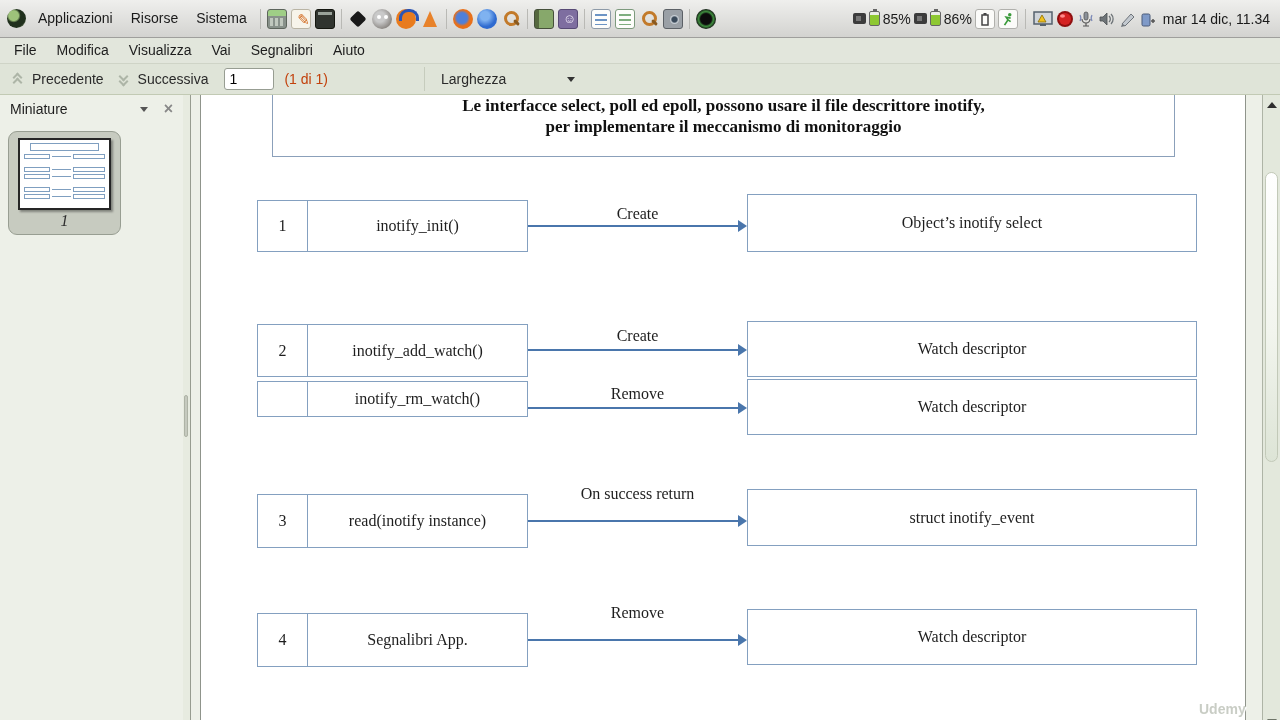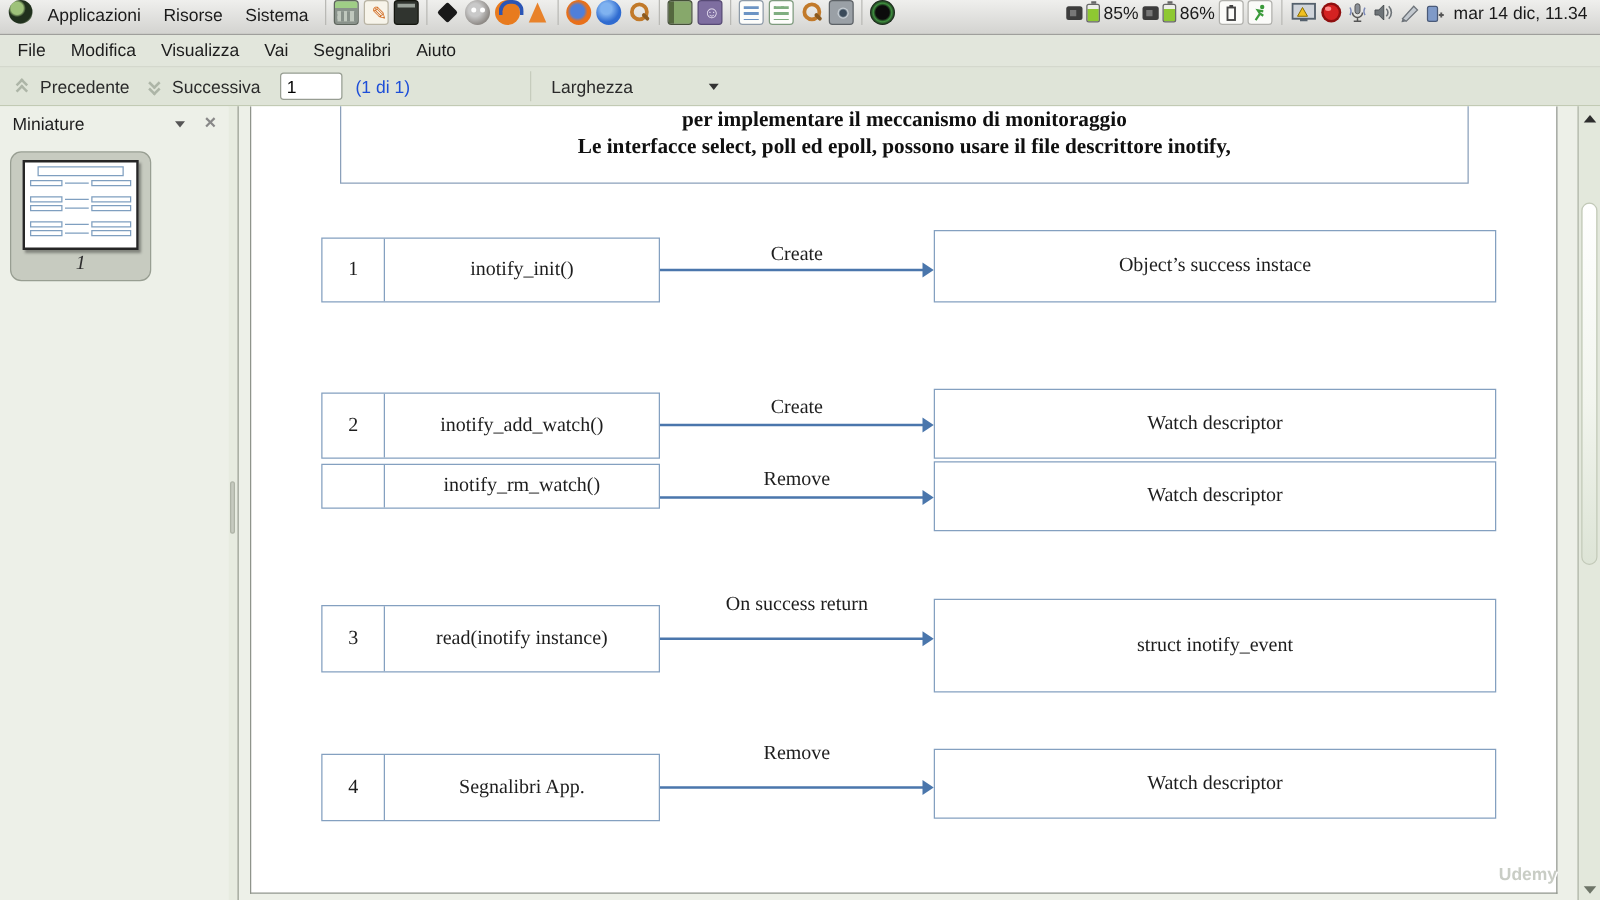--- a/index.html
+++ b/index.html
@@ -1,20 +1,20 @@
 <!DOCTYPE html>
 <html><head>
 <meta charset="utf-8">
 <style>
   * { margin:0; padding:0; box-sizing:border-box; }
   html,body { width:1280px; height:720px; overflow:hidden;
     font-family:"Liberation Sans", sans-serif; background:#edf0e8; }
 
   
-  .panel { height:28px; display:flex; align-items:flex-start; padding:0 4px;
+  .panel { height:38px; display:flex; align-items:center; padding:0 4px;
     background:linear-gradient(#efefed, #d3d3d0); border-bottom:1px solid #9f9f9c; }
   .panel-menu { font-size:14px; color:#1a1a1a; padding:0 9px; line-height:25px; }
   .logo { width:19px; height:19px; border-radius:50%; margin:0 3px;
     background:radial-gradient(circle at 35% 35%, #9ec27a 0 28%, #20301d 40% 70%, #4a5c42 75%); }
   .sep-v { width:1px; height:20px; background:#b9b9b5; margin:0 4px; }
   .ico { width:20px; height:20px; border-radius:3px; margin:0 2px; position:relative; flex:none; }
   .i-calc { background:linear-gradient(#9fce86 0 32%, #88918a 32%);
     border:1px solid #5d655c; }
   .i-calc::after { content:""; position:absolute; left:2px; right:2px; top:8px; bottom:2px;
     background:repeating-linear-gradient(90deg,#cfd6cc 0 3px,#88918a 3px 5px),
@@ -81,21 +81,21 @@
   .tbtn .lbl { font-size:14px; color:#2a2a2a; }
   .chev { position:relative; width:16px; height:16px; }
   .chev i { position:absolute; left:4px; width:7px; height:7px; border:2px solid #adb5a7;
     border-left:none; border-bottom:none; }
   .chev.up i    { transform:rotate(-45deg); }
   .chev.up i:nth-child(1){ top:3px; } .chev.up i:nth-child(2){ top:8px; }
   .chev.down i  { transform:rotate(135deg); }
   .chev.down i:nth-child(1){ top:2px; } .chev.down i:nth-child(2){ top:7px; }
   .page-input { width:50px; height:22px; border:1px solid #979d92; border-radius:3px;
     background:#fff; font-size:14px; padding:0 4px; margin-left:8px; font-family:"Liberation Sans",sans-serif; }
-  .page-count { font-size:14px; color:#1d4ed8; margin:0 10px; }
+  .page-count { font-size:14px; color:#c2410c; margin:0 10px; }
   .tool-sep { width:1px; height:24px; background:#c6ccbd; margin:0 8px; }
   .zoom-box { display:flex; align-items:center; width:150px; padding:2px 8px; }
   .zoom-box .lbl { font-size:14px; color:#2a2a2a; }
   .caret-down { width:0; height:0; border-left:4px solid transparent; border-right:4px solid transparent;
     border-top:5px solid #333; margin-left:auto; }
 
   
   .main { display:flex; height:637px; }
   .sidebar { width:183px; background:#edf0e8; display:flex; flex-direction:column; }
   .side-head { height:28px; display:flex; align-items:center; padding:10px 10px; }
@@ -135,21 +135,21 @@
   .rbox { left:546px; width:450px; border:1.5px solid #84a0c0; display:flex; align-items:center;
     justify-content:center; font-size:16px; }
   .arrow { left:327px; width:219px; height:12px; }
   .arrow .line { position:absolute; left:0; right:7px; top:5px; height:2px; background:#4a76ac; }
   .arrow .head { position:absolute; right:0; top:0; width:0; height:0;
     border-top:6px solid transparent; border-bottom:6px solid transparent; border-left:9px solid #4a76ac; }
   .alabel { left:327px; width:219px; text-align:center; font-size:16px; color:#1e1e1e; }
   .r1l{top:105px;height:52px} .r1r{top:99px;height:58px} .r1a{top:125px} .r1t{top:110px}
   .r2l{top:229px;height:53px} .r2r{top:226px;height:56px} .r2a{top:249px} .r2t{top:232px}
   .r3l{top:286px;height:36px} .r3r{top:284px;height:56px} .r3a{top:307px} .r3t{top:290px}
-  .r4l{top:399px;height:54px} .r4r{top:394px;height:75px} .r4a{top:420px} .r4t{top:390px}
+  .r4l{top:399px;height:54px} .r4r{top:394px;height:57px} .r4a{top:420px} .r4t{top:390px}
   .r5l{top:518px;height:54px} .r5r{top:514px;height:56px} .r5a{top:539px} .r5t{top:509px}
   .watermark { left:998px; top:606px; font-family:"Liberation Sans",sans-serif; font-weight:bold;
     font-size:14px; color:#c9cdc5; text-shadow:1px 1px 0 #fff; }
 
   
   .vscroll { width:18px; background:#e3e8dc; border-left:1px solid #aeb4a6; position:relative; }
   .vs-btn { position:absolute; left:1px; right:1px; height:16px; display:flex;
     align-items:center; justify-content:center; }
   .vs-btn.up { top:2px; } .vs-btn.down { bottom:2px; }
   .tri-up { width:0; height:0; border-left:5px solid transparent; border-right:5px solid transparent;
@@ -319,34 +319,34 @@
   </div>
 
   <div class="gutter">
     <div class="handle"></div>
   </div>
 
   <div class="pagearea">
     <div class="page">
 
       <div class="dg title-box">
+        <div>Le interfacce select, poll ed epoll, possono usare il file descrittore inotify,</div>
         <div>per implementare il meccanismo di monitoraggio</div>
-        <div>Le interfacce select, poll ed epoll, possono usare il file descrittore inotify,</div>
       </div>
 
       <div class="dg lbox r1l">
         <div class="num">1</div>
         <div class="fn">inotify_init()</div>
       </div>
       <div class="dg alabel r1t">Create</div>
       <div class="dg arrow r1a">
           <div class="line"></div>
           <div class="head"></div>
         </div>
-      <div class="dg rbox r1r">Object’s success instace</div>
+      <div class="dg rbox r1r">Object’s inotify select</div>
 
       <div class="dg lbox r2l">
         <div class="num">2</div>
         <div class="fn">inotify_add_watch()</div>
       </div>
       <div class="dg alabel r2t">Create</div>
       <div class="dg arrow r2a">
           <div class="line"></div>
           <div class="head"></div>
         </div>

